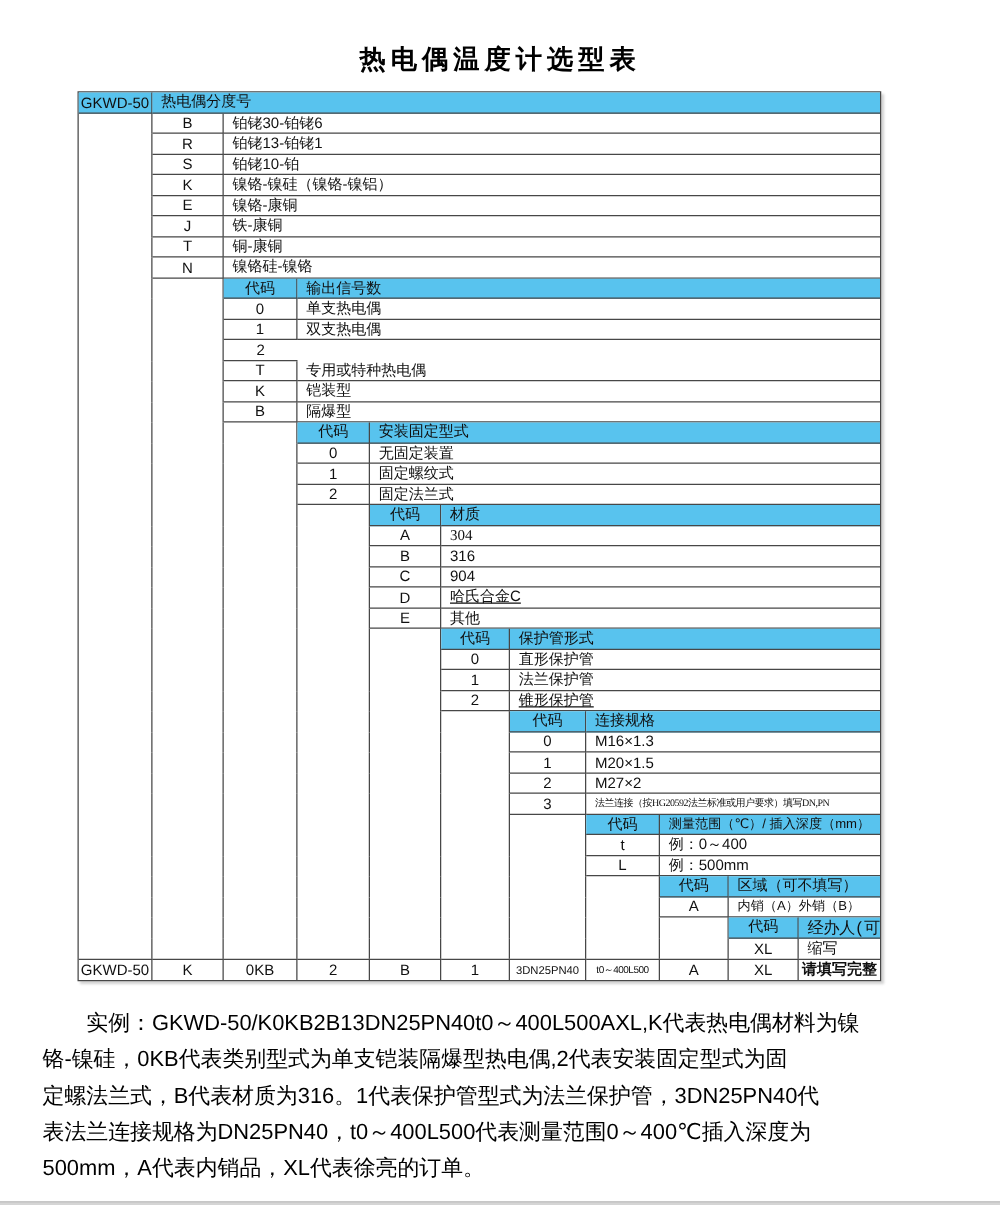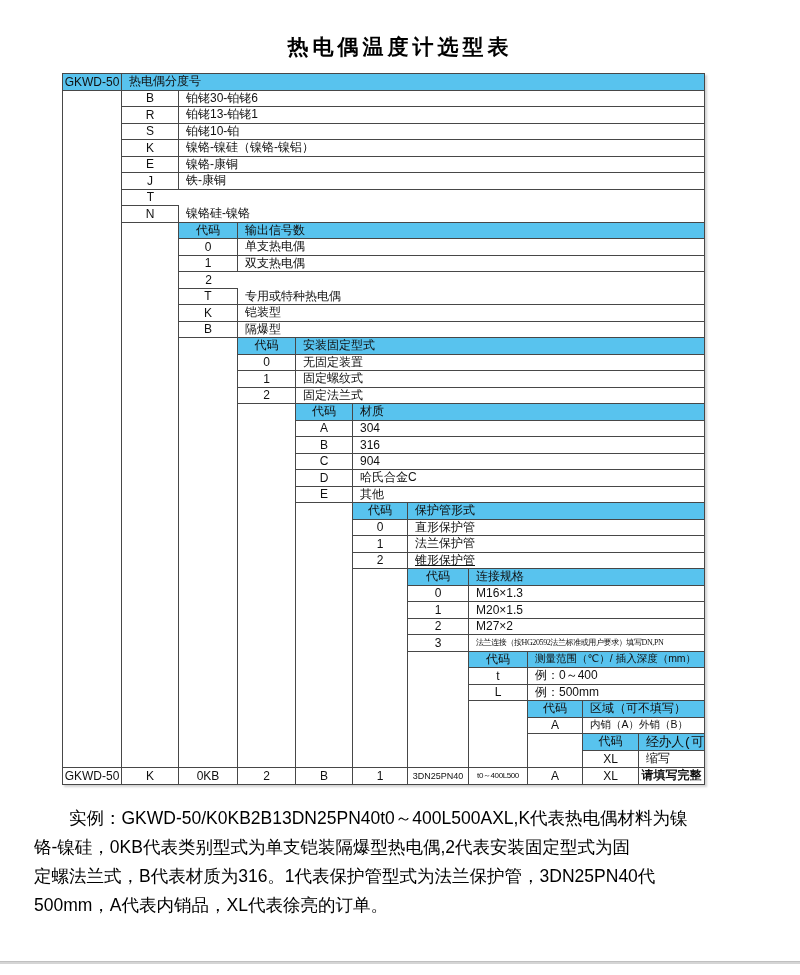--- a/index.html
+++ b/index.html
@@ -97,20 +97,21 @@
         <div class="cell label" style="width: 525px;">镍铬-康铜</div>
       </div>
       <div class="trow">
         <div class="cell spacer" style="width: 59px;"></div>
         <div class="cell center" style="width: 57px;">J</div>
         <div class="cell label" style="width: 525px;">铁-康铜</div>
       </div>
       <div class="trow">
         <div class="cell spacer" style="width: 59px;"></div>
         <div class="cell center" style="width: 57px;">T</div>
+        <div class="cell label" style="width: 525px;">铜-康铜</div>
       </div>
       <div class="trow">
         <div class="cell spacer" style="width: 59px;"></div>
         <div class="cell center" style="width: 57px;">N</div>
         <div class="cell label" style="width: 525px;">镍铬硅-镍铬</div>
       </div>
       <div class="trow">
         <div class="cell spacer" style="width: 59px;"></div>
         <div class="cell spacer" style="width: 57px;"></div>
         <div class="cell blue center" style="width: 59px;">代码</div>
@@ -186,21 +187,21 @@
         <div class="cell spacer" style="width: 58px;"></div>
         <div class="cell blue center" style="width: 57px;">代码</div>
         <div class="cell blue label" style="width: 351px;">材质</div>
       </div>
       <div class="trow">
         <div class="cell spacer" style="width: 59px;"></div>
         <div class="cell spacer" style="width: 57px;"></div>
         <div class="cell spacer" style="width: 59px;"></div>
         <div class="cell spacer" style="width: 58px;"></div>
         <div class="cell center" style="width: 57px;">A</div>
-        <div class="cell label" style="width: 351px;">304</div>
+        <div class="cell label" style="width: 351px; font-family: Liberation Serif, serif;">304</div>
       </div>
       <div class="trow">
         <div class="cell spacer" style="width: 59px;"></div>
         <div class="cell spacer" style="width: 57px;"></div>
         <div class="cell spacer" style="width: 59px;"></div>
         <div class="cell spacer" style="width: 58px;"></div>
         <div class="cell center" style="width: 57px;">B</div>
         <div class="cell label" style="width: 351px;">316</div>
       </div>
       <div class="trow">
@@ -210,21 +211,21 @@
         <div class="cell spacer" style="width: 58px;"></div>
         <div class="cell center" style="width: 57px;">C</div>
         <div class="cell label" style="width: 351px;">904</div>
       </div>
       <div class="trow">
         <div class="cell spacer" style="width: 59px;"></div>
         <div class="cell spacer" style="width: 57px;"></div>
         <div class="cell spacer" style="width: 59px;"></div>
         <div class="cell spacer" style="width: 58px;"></div>
         <div class="cell center" style="width: 57px;">D</div>
-        <div class="cell label" style="width: 351px;">哈氏合金C</div>
+        <div class="cell label" style="width: 351px; text-decoration: underline;">哈氏合金C</div>
       </div>
       <div class="trow">
         <div class="cell spacer" style="width: 59px;"></div>
         <div class="cell spacer" style="width: 57px;"></div>
         <div class="cell spacer" style="width: 59px;"></div>
         <div class="cell spacer" style="width: 58px;"></div>
         <div class="cell center" style="width: 57px;">E</div>
         <div class="cell label" style="width: 351px;">其他</div>
       </div>
       <div class="trow">
@@ -408,18 +409,19 @@
         <div class="cell center" style="width: 55px;">A</div>
         <div class="cell center" style="width: 56px;">XL</div>
         <div class="cell center" style="width: 65px;">请填写完整</div>
       </div>
     </div>
 
   <div class="note">
     <div class="note-line indent">实例：GKWD-50/K0KB2B13DN25PN40t0～400L500AXL,K代表热电偶材料为镍</div>
     <div class="note-line">铬-镍硅，0KB代表类别型式为单支铠装隔爆型热电偶,2代表安装固定型式为固</div>
     <div class="note-line">定螺法兰式，B代表材质为316。1代表保护管型式为法兰保护管，3DN25PN40代</div>
+    <div class="note-line">表法兰连接规格为DN25PN40，t0～400L500代表测量范围0～400℃插入深度为</div>
     <div class="note-line">500mm，A代表内销品，XL代表徐亮的订单。</div>
   </div>
 
   <div class="bottom-divider"></div>
 
 </div>
 
 </body></html>

